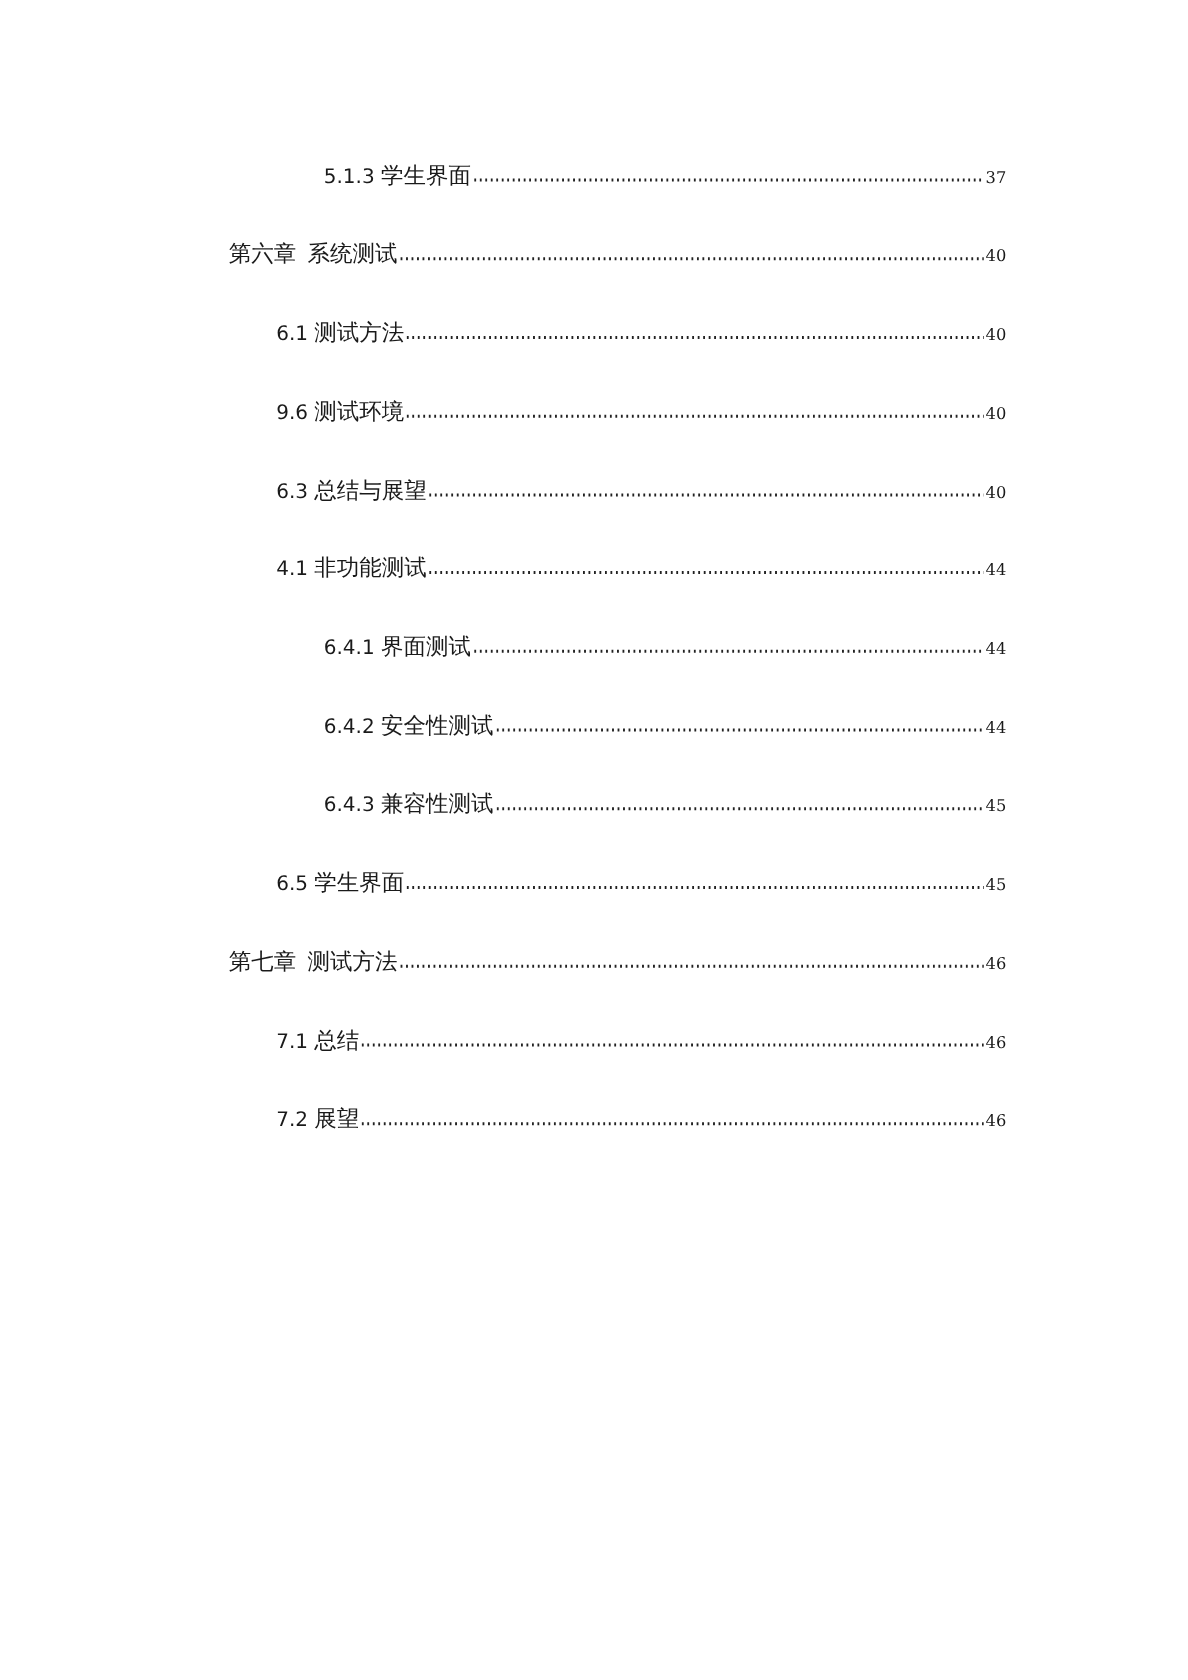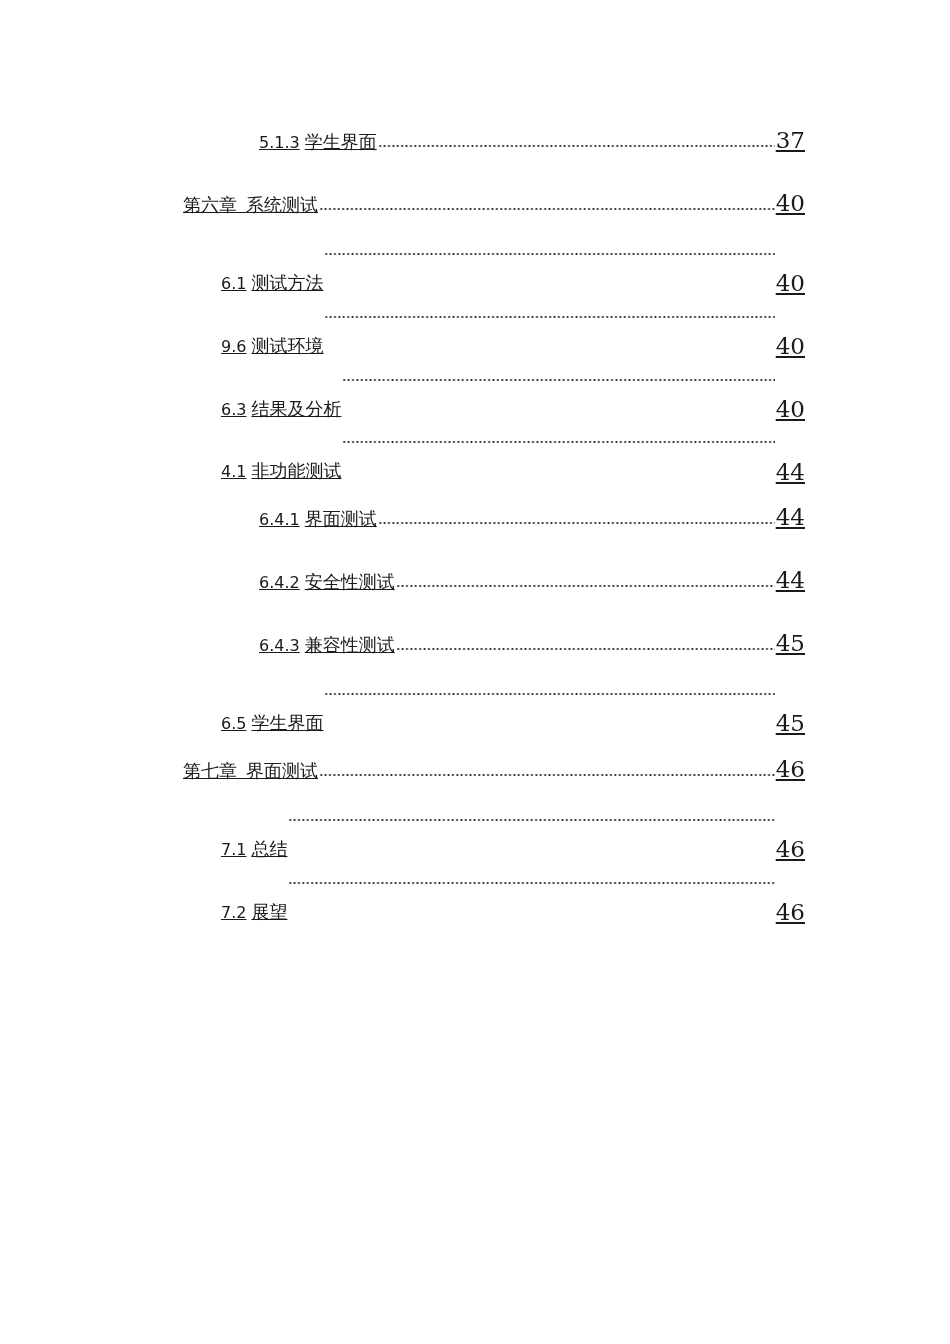--- a/index.html
+++ b/index.html
@@ -13,31 +13,30 @@
       position: relative;
       overflow: hidden;
       font-family: "DejaVu Serif", "Liberation Serif", serif;
       color: #1a1a1a;
     }
     .toc {
       position: absolute;
       left: 183px;
       top: 126px;
       width: 622px;
-      text-decoration: underline;
     }
     .toc-entry {
       display: flex;
       align-items: baseline;
       height: 62.9px;
       font-size: 17px;
       line-height: 28px;
       white-space: nowrap;
     }
-    .toc-entry.level-1 { padding-left: 38px; align-items: center; }
+    .toc-entry.level-1 { padding-left: 38px; }
     .toc-entry.level-2 { padding-left: 76px; }
     .toc-title {
       flex: 0 0 auto;
       font-family: "Liberation Serif", "DejaVu Serif", serif;
       font-size: 18px;
     }
     .toc-title .num {
       font-family: "DejaVu Sans", "Liberation Sans", sans-serif;
       font-size: 16px;
       margin-right: 5px;
@@ -51,21 +50,21 @@
       background-image: radial-gradient(circle, #222 0.9px, transparent 1.1px);
       background-size: 4.4px 4px;
       background-repeat: repeat-x;
       background-position: left bottom;
       position: relative;
       top: 0px;
     }
     .toc-page {
       flex: 0 0 auto;
       font-family: "DejaVu Serif", "Liberation Serif", serif;
-      font-size: 23px;
+      font-size: 13px;
       text-align: right;
     }
   </style>
 </head>
 <body>
 
 <div class="toc">
 
   <div class="toc-entry level-2">
     <span class="toc-title"><span class="num">5.1.3</span><span>学生界面</span></span>
@@ -85,21 +84,21 @@
     <span class="toc-page">40</span>
   </div>
 
   <div class="toc-entry level-1">
     <span class="toc-title"><span class="num">9.6</span><span>测试环境</span></span>
     <span class="toc-leader"></span>
     <span class="toc-page">40</span>
   </div>
 
   <div class="toc-entry level-1">
-    <span class="toc-title"><span class="num">6.3</span><span>结果及分析</span></span>
+    <span class="toc-title"><span class="num">6.3</span><span>总结与展望</span></span>
     <span class="toc-leader"></span>
     <span class="toc-page">40</span>
   </div>
 
   <div class="toc-entry level-1">
     <span class="toc-title"><span class="num">4.1</span><span>非功能测试</span></span>
     <span class="toc-leader"></span>
     <span class="toc-page">44</span>
   </div>
 
@@ -121,21 +120,21 @@
     <span class="toc-page">45</span>
   </div>
 
   <div class="toc-entry level-1">
     <span class="toc-title"><span class="num">6.5</span><span>学生界面</span></span>
     <span class="toc-leader"></span>
     <span class="toc-page">45</span>
   </div>
 
   <div class="toc-entry level-0">
-    <span class="toc-title" style="white-space:pre;">第七章  界面测试</span>
+    <span class="toc-title" style="white-space:pre;">第七章  测试方法</span>
     <span class="toc-leader"></span>
     <span class="toc-page">46</span>
   </div>
 
   <div class="toc-entry level-1">
     <span class="toc-title"><span class="num">7.1</span><span>总结</span></span>
     <span class="toc-leader"></span>
     <span class="toc-page">46</span>
   </div>
 

